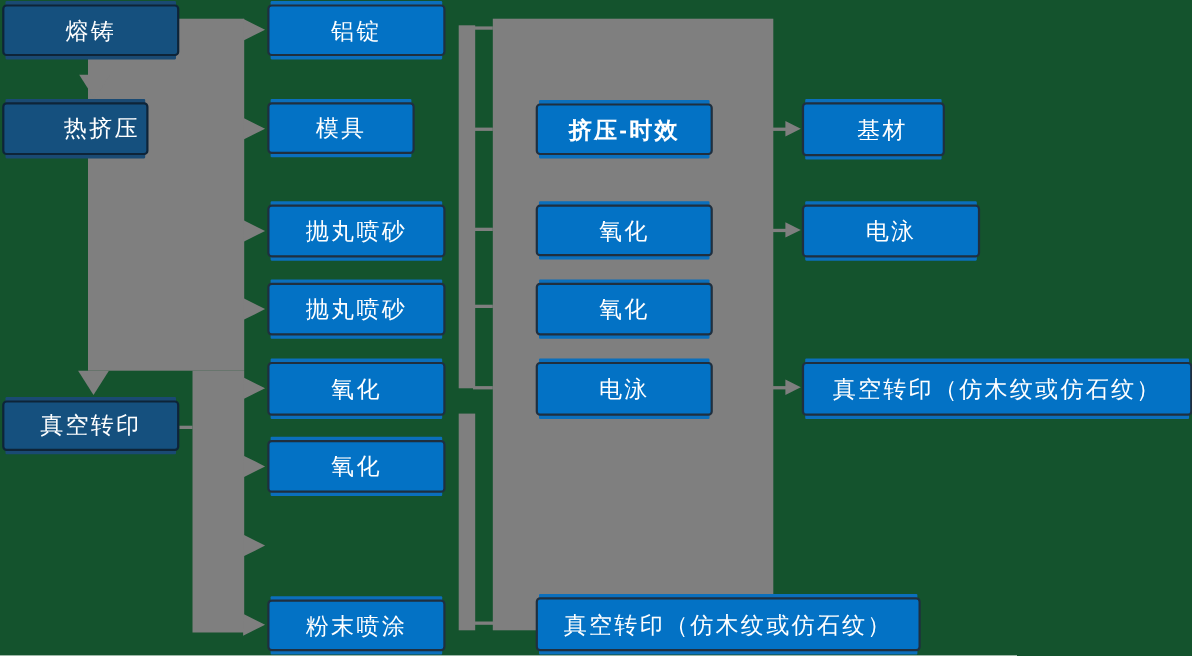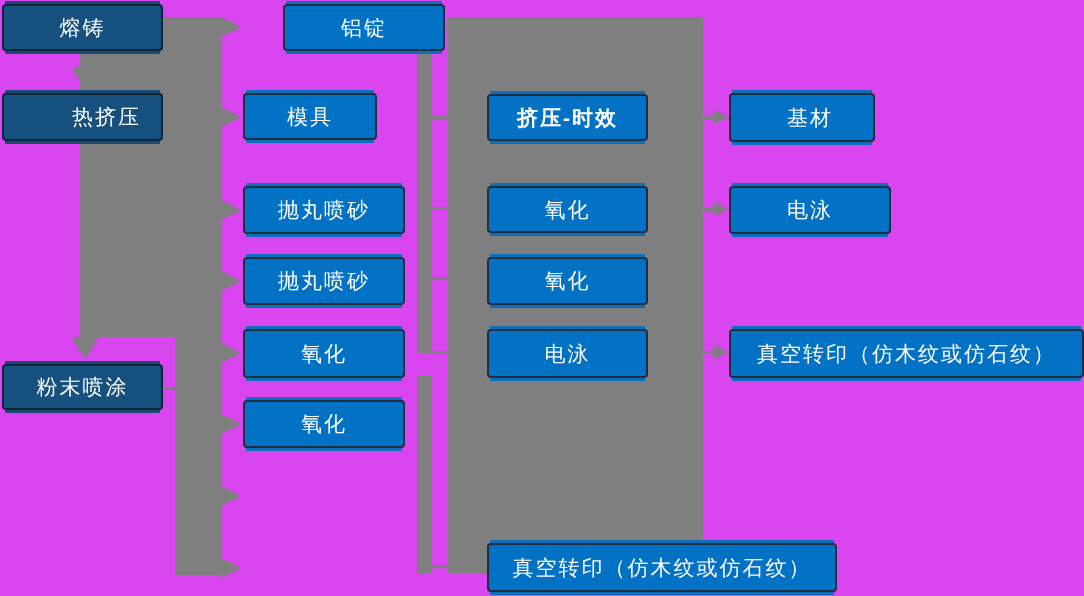--- a/index.html
+++ b/index.html
@@ -1,17 +1,17 @@
 <!DOCTYPE html>
 <html><head>
 <meta charset="utf-8">
 <style>
   html,body{margin:0;padding:0;background:#fff;}
   #canvas{
-    position:relative;width:1084px;height:596px;background:#d946ef;overflow:hidden;
+    position:relative;width:1084px;height:596px;background:#14532d;overflow:hidden;
     font-family:"Liberation Sans","DejaVu Sans",sans-serif;
     --blue:#0372c5;--blue-sh:#0b6fbc;--navy:#15507e;--navy-sh:#1a4a73;
     --gray:#7f7f7f;--border-blue:#1f2f3f;--border-navy:#0e2438;--text:#ffffff;
   }
   .conn{position:absolute;background:var(--gray);}
   .node{
     position:absolute;display:flex;align-items:center;justify-content:center;
     color:var(--text);font-size:21px;letter-spacing:2px;font-weight:400;
     border-radius:4px;box-sizing:border-box;z-index:5;white-space:nowrap;
   }
@@ -65,63 +65,66 @@
   <div class="thin" style="left:702px;top:116px;width:14px;"></div>
   <div class="tri right-sm" style="left:714px;top:110px;"></div>
   <div class="thin" style="left:702px;top:208px;width:14px;"></div>
   <div class="tri right-sm" style="left:714px;top:202px;"></div>
   <div class="thin" style="left:702px;top:351px;width:14px;"></div>
   <div class="tri right-sm" style="left:714px;top:345px;"></div>
 
   <div class="node navy" style="left:2px;top:4px;width:161px;height:47px;">
       <span>熔铸</span>
     </div>
-  <div class="node navy" style="left:2px;top:93px;width:161px;height:48px;padding-left:48px;">
+  <div class="node navy" style="left:2px;top:93px;width:133px;height:48px;padding-left:48px;">
       <span>热挤压</span>
     </div>
   <div class="node navy" style="left:2px;top:364px;width:161px;height:46px;">
-      <span>粉末喷涂</span>
+      <span>真空转印</span>
     </div>
 
-  <div class="node blue" style="left:243px;top:4px;width:162px;height:47px;margin-left:40px;">
+  <div class="node blue" style="left:243px;top:4px;width:162px;height:47px;">
       <span>铝锭</span>
     </div>
   <div class="node blue" style="left:243px;top:93px;width:134px;height:47px;">
       <span>模具</span>
     </div>
   <div class="node blue" style="left:243px;top:186px;width:162px;height:48px;">
       <span>抛丸喷砂</span>
     </div>
   <div class="node blue" style="left:243px;top:257px;width:162px;height:48px;">
       <span>抛丸喷砂</span>
     </div>
   <div class="node blue" style="left:243px;top:329px;width:162px;height:49px;">
       <span>氧化</span>
     </div>
   <div class="node blue" style="left:243px;top:400px;width:162px;height:48px;">
       <span>氧化</span>
+    </div>
+  <div class="node blue" style="left:243px;top:545px;width:162px;height:47px;">
+      <span>粉末喷涂</span>
     </div>
 
   <div class="node blue" style="left:487px;top:94px;width:161px;height:47px;font-weight:bold;">
       <span>挤压-时效</span>
     </div>
   <div class="node blue" style="left:487px;top:186px;width:161px;height:47px;">
       <span>氧化</span>
     </div>
   <div class="node blue" style="left:487px;top:257px;width:161px;height:48px;">
       <span>氧化</span>
     </div>
   <div class="node blue" style="left:487px;top:329px;width:161px;height:49px;">
       <span>电泳</span>
     </div>
   <div class="node blue" style="left:487px;top:543px;width:350px;height:49px;">
       <span>真空转印（仿木纹或仿石纹）</span>
     </div>
 
-  <div class="node blue" style="left:729px;top:93px;width:146px;height:49px;padding-left:16px;">
+  <div class="node blue" style="left:729px;top:93px;width:130px;height:49px;padding-left:16px;">
       <span>基材</span>
     </div>
   <div class="node blue" style="left:729px;top:186px;width:162px;height:48px;">
       <span>电泳</span>
     </div>
   <div class="node blue" style="left:729px;top:329px;width:355px;height:49px;">
       <span>真空转印（仿木纹或仿石纹）</span>
     </div>
 
 </div>

